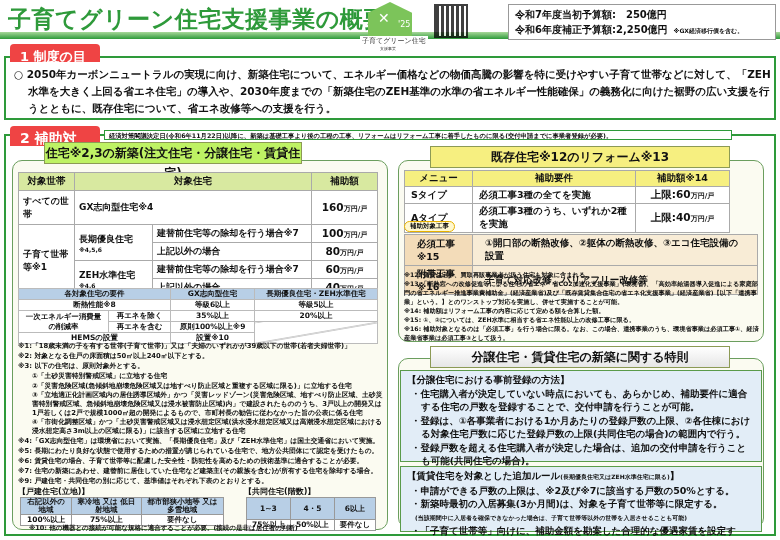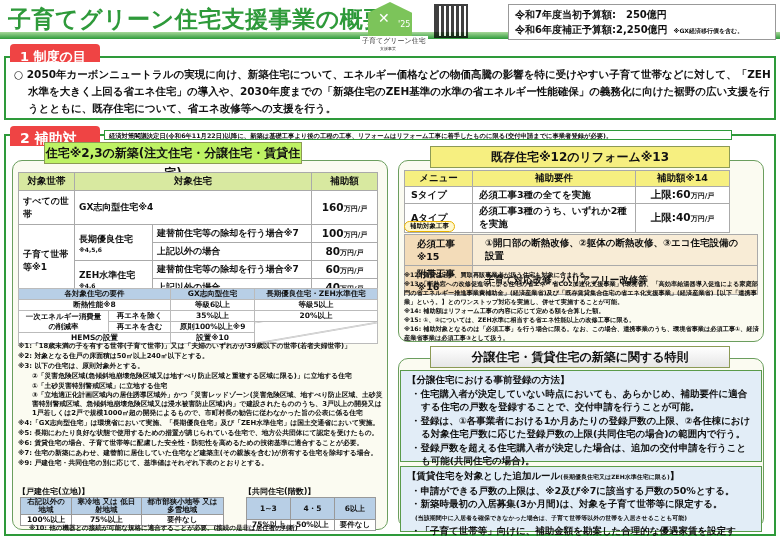--- a/index.html
+++ b/index.html
@@ -160,23 +160,24 @@
     <td colspan="2" class="l">HEMSの設置</td>
     <td>設置※10</td>
   </tr>
 </tbody>
   </table>
 
 <div class="abs notesL">
   <div>※1:「18歳未満の子を有する世帯(子育て世帯)」又は「夫婦のいずれかが39歳以下の世帯(若者夫婦世帯)」</div>
   <div>※2: 対象となる住戸の床面積は50㎡以上240㎡以下とする。</div>
   <div>※3: 以下の住宅は、原則対象外とする。</div>
+  <div class="ind">①「土砂災害特別警戒区域」に立地する住宅</div>
   <div class="ind">②「災害危険区域(急傾斜地崩壊危険区域又は地すべり防止区域と重複する区域に限る)」に立地する住宅</div>
-  <div class="ind">①「土砂災害特別警戒区域」に立地する住宅</div>
   <div class="ind" style="line-height:9px">③「立地適正化計画区域内の居住誘導区域外」かつ「災害レッドゾーン(災害危険区域、地すべり防止区域、土砂災害特別警戒区域、急傾斜地崩壊危険区域又は浸水被害防止区域)内」で建設されたもののうち、3戸以上の開発又は1戸若しくは2戸で規模1000㎡超の開発によるもので、市町村長の勧告に従わなかった旨の公表に係る住宅</div>
+  <div class="ind" style="line-height:9px">④「市街化調整区域」かつ「土砂災害警戒区域又は浸水想定区域(洪水浸水想定区域又は高潮浸水想定区域における浸水想定高さ3m以上の区域に限る)」に該当する区域に立地する住宅</div>
   <div>※4:「GX志向型住宅」は環境省において実施、「長期優良住宅」及び「ZEH水準住宅」は国土交通省において実施。</div>
   <div>※5: 長期にわたり良好な状態で使用するための措置が講じられている住宅で、地方公共団体にて認定を受けたもの。</div>
   <div>※6: 賃貸住宅の場合、子育て世帯等に配慮した安全性・防犯性を高めるための技術基準に適合することが必要。</div>
   <div>※7: 住宅の新築にあわせ、建替前に居住していた住宅など建築主(その親族を含む)が所有する住宅を除却する場合。</div>
   <div>※9: 戸建住宅・共同住宅の別に応じて、基準値はそれぞれ下表のとおりとする。</div>
 </div>
 
 <div class="abs subhead" style="left:18px;top:486px">【戸建住宅(立地)】</div>
 <div class="abs subhead" style="left:244px;top:486px">【共同住宅(階数)】</div>
 

